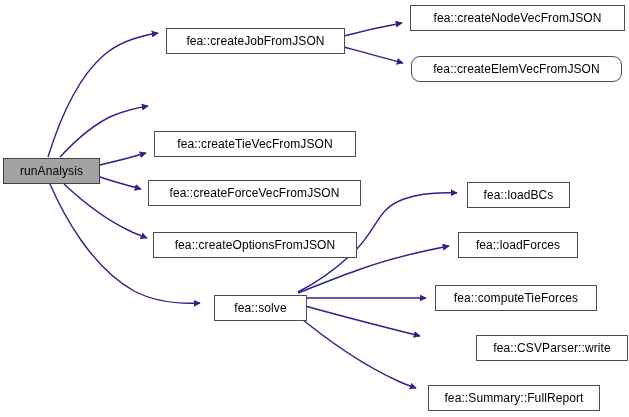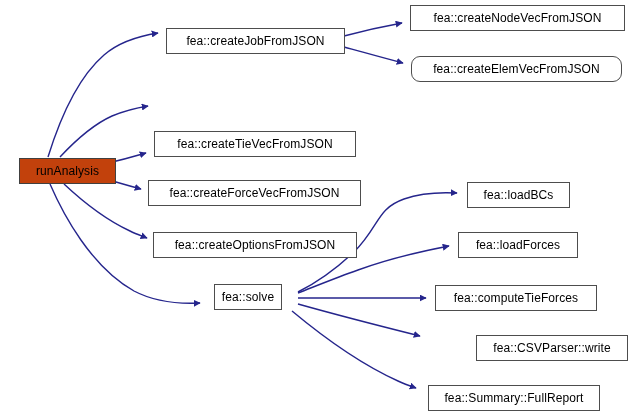--- a/index.html
+++ b/index.html
@@ -33,23 +33,22 @@
     justify-content: center;
     white-space: nowrap;
   }
   .node .node-label {
     font-size: 12px;
     line-height: 1;
     color: #000000;
     letter-spacing: 0.1px;
   }
   .node.highlight {
-    background: #c2410c;
+    background: #a3a3a3;
     border: 1px solid #404040;
-    margin-left: 16px;
   }
 </style>
 </head>
 <body>
 
 <div id="graph">
 
   <svg id="edge-layer" viewBox="0 0 629 417" xmlns="http://www.w3.org/2000/svg">
     <defs>
       <marker id="arrow" viewBox="0 0 10 10" refX="9" refY="5" markerWidth="5" markerHeight="5" orient="auto-start-reverse">
@@ -108,21 +107,21 @@
   </div>
 
   <div class="node" style="left:148px; top:180px; width:213px; height:26px;">
     <span class="node-label">fea::createForceVecFromJSON</span>
   </div>
 
   <div class="node" style="left:153px; top:232px; width:204px; height:26px;">
     <span class="node-label">fea::createOptionsFromJSON</span>
   </div>
 
-  <div class="node" style="left:214px; top:284px; width:68px; height:26px;text-align:right;">
+  <div class="node" style="left:214px; top:295px; width:93px; height:26px;text-align:right;">
     <span class="node-label">fea::solve</span>
   </div>
 
   <div class="node" style="left:467px; top:182px; width:103px; height:26px;">
     <span class="node-label">fea::loadBCs</span>
   </div>
 
   <div class="node" style="left:458px; top:232px; width:120px; height:26px;">
     <span class="node-label">fea::loadForces</span>
   </div>

